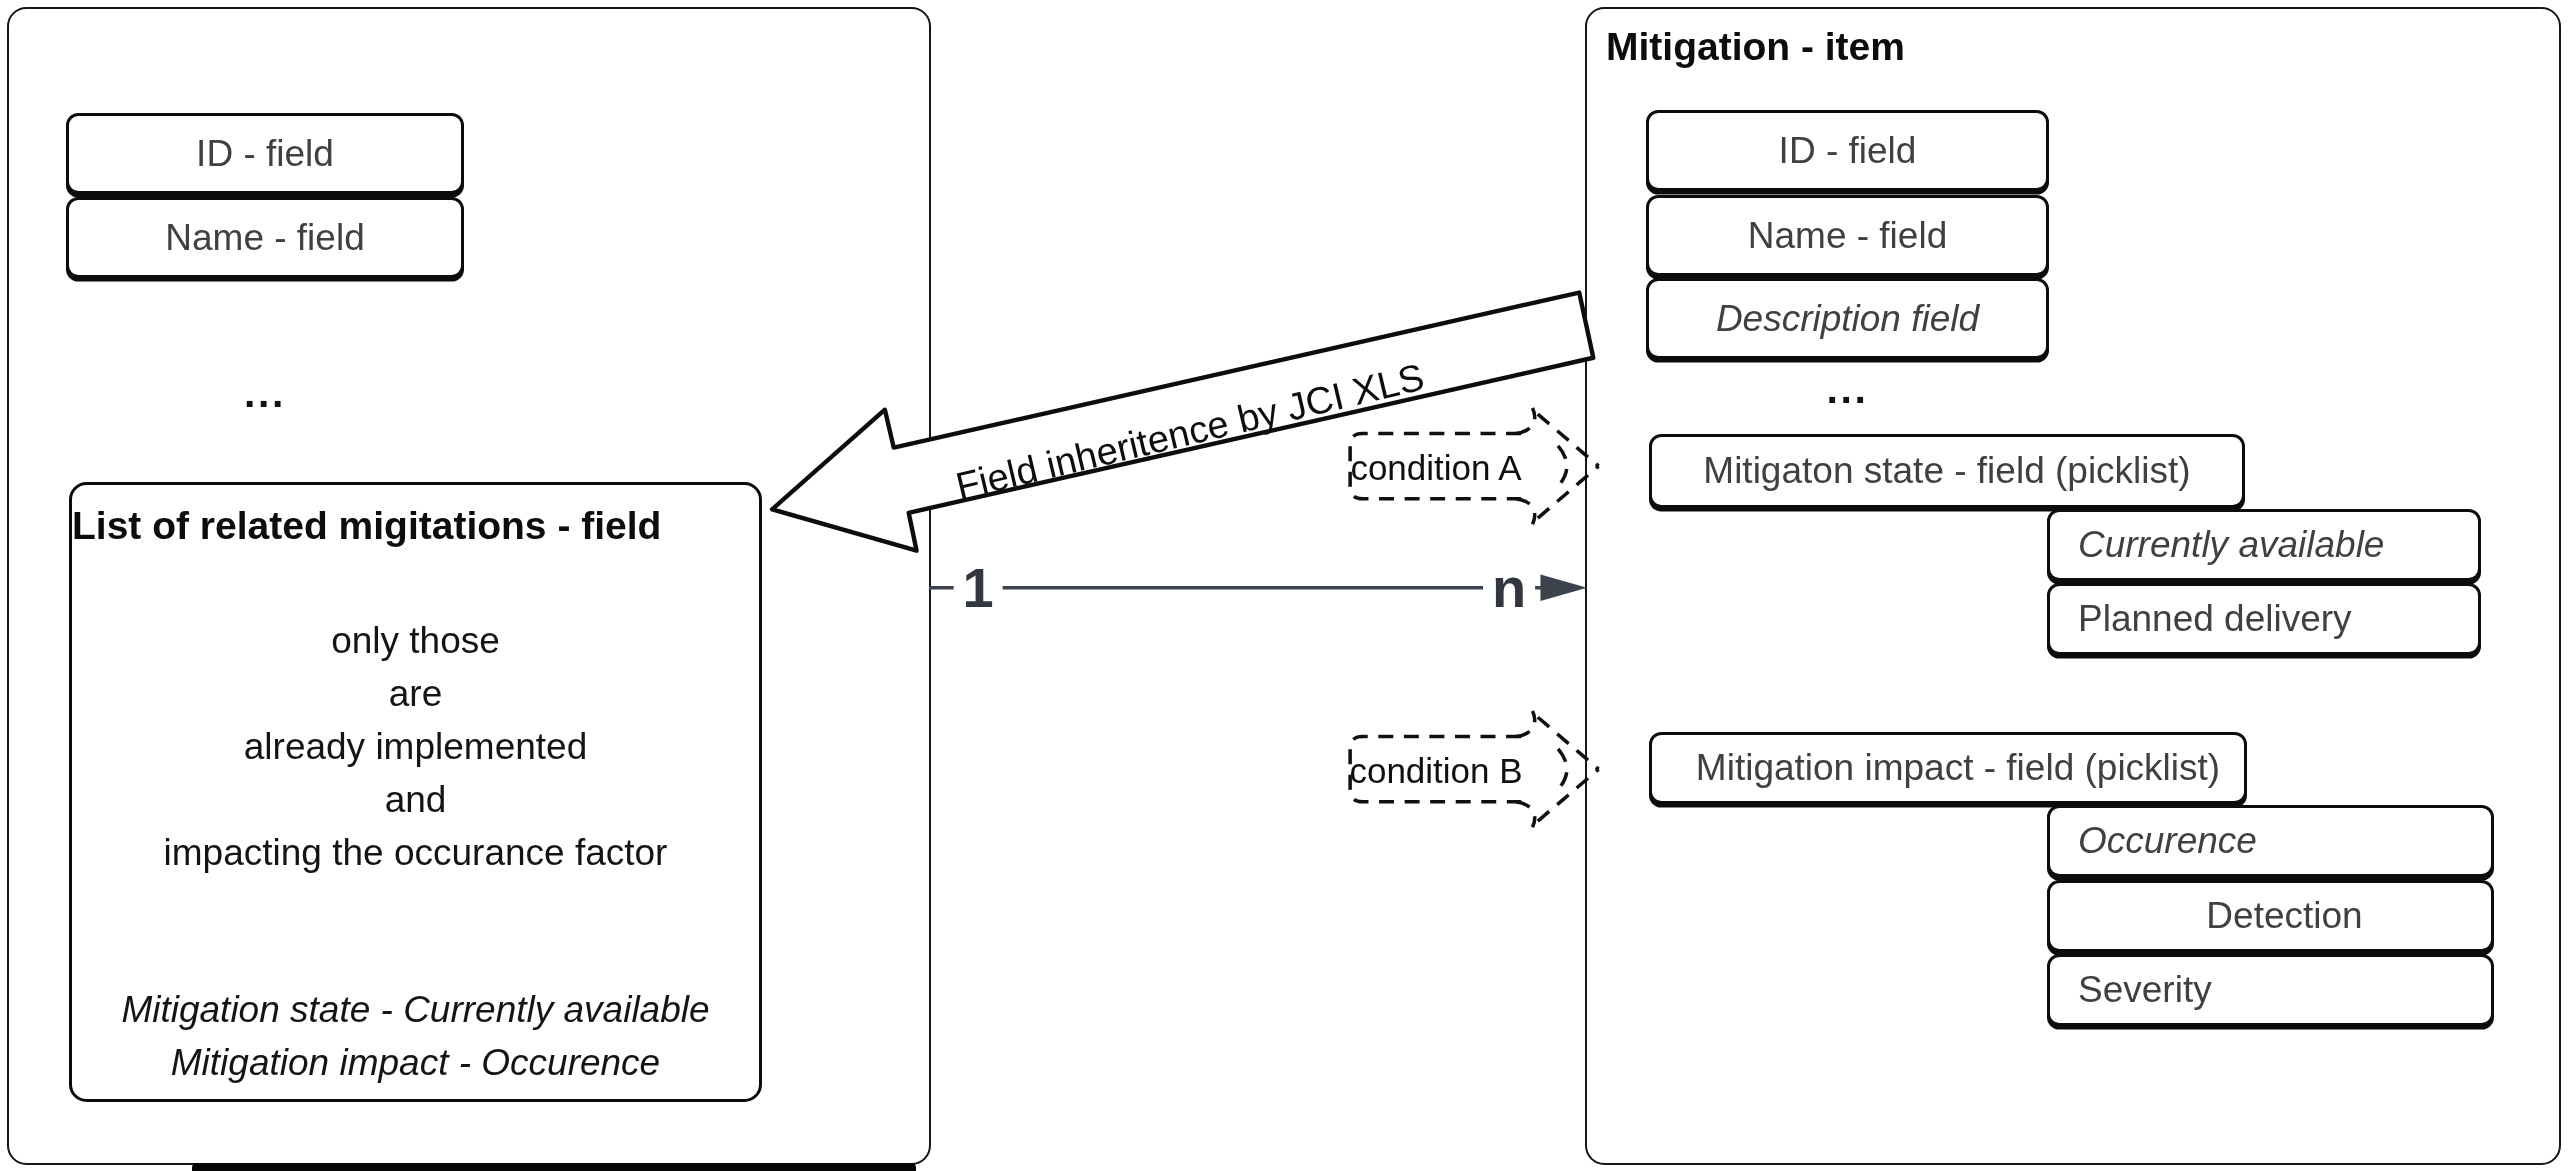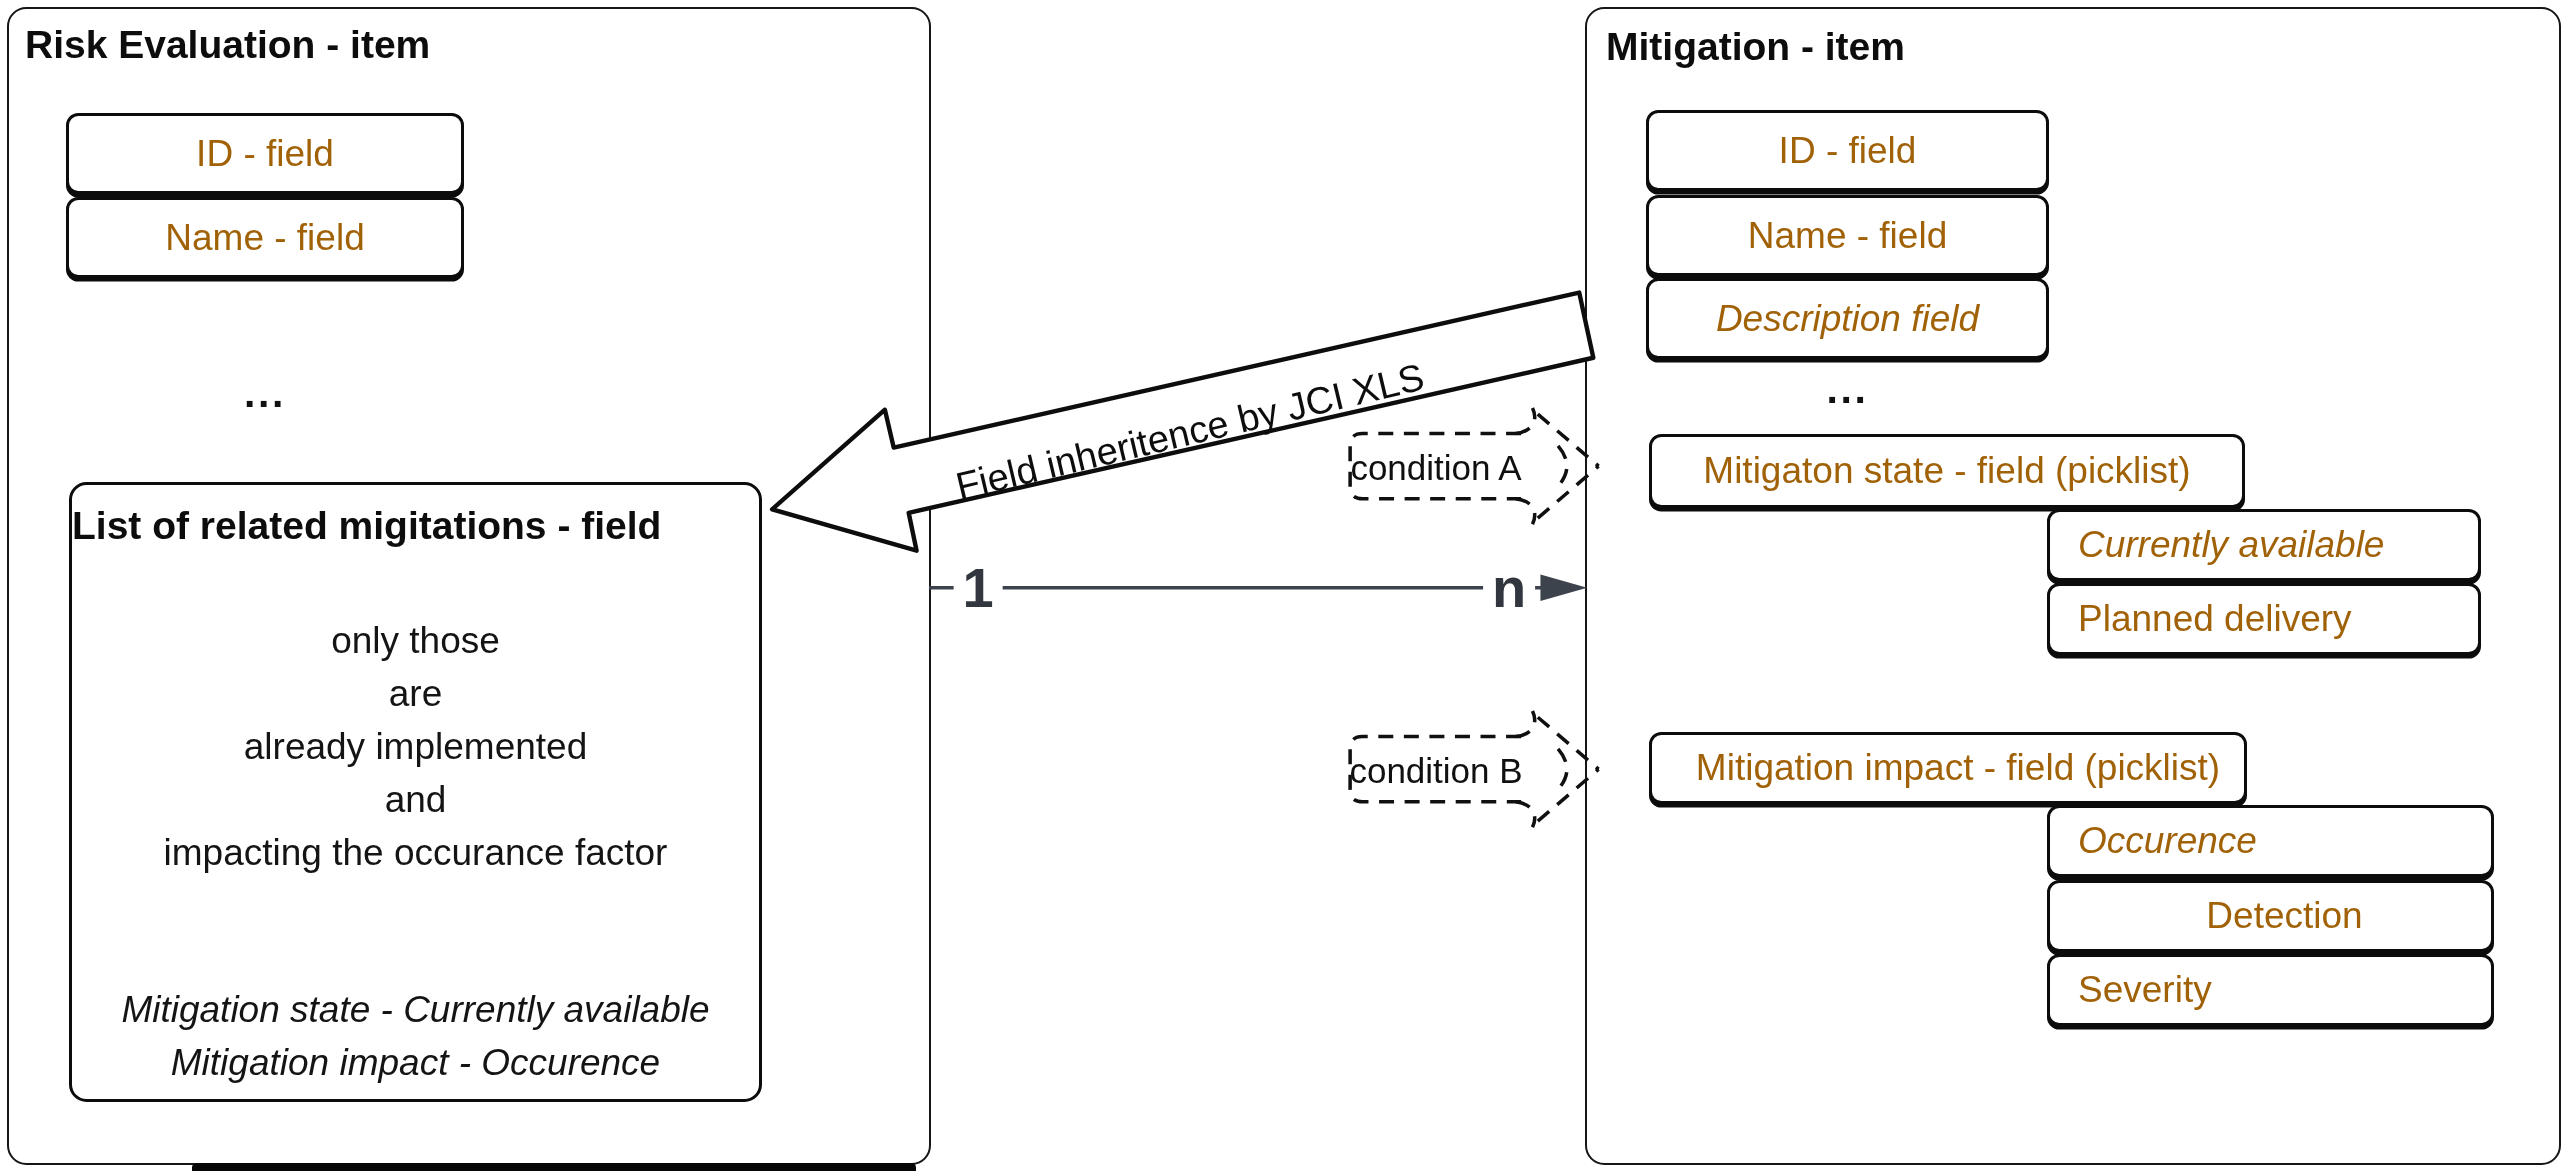--- a/index.html
+++ b/index.html
@@ -11,21 +11,21 @@
     position:absolute;background:#ffffff;border:2.6px solid #161616;border-radius:19.4px;
     box-sizing:border-box;
   }
   .entity-title{
     position:absolute;font-size:39px;font-weight:700;white-space:nowrap;color:#0d0d0d;
   }
   .fieldbox{
     position:absolute;background:#ffffff;border:3.5px solid #0c0c0c;border-radius:12.3px;
     box-sizing:border-box;box-shadow:0 3.5px 0 #0c0c0c;
     display:flex;align-items:center;justify-content:center;
-    font-size:37px;white-space:nowrap;color:#a16207;
+    font-size:37px;white-space:nowrap;color:#404040;
   }
   .fieldbox.left-align{justify-content:flex-start;padding-left:28px;}
   .italic{font-style:italic;}
   .ellipsis{
     position:absolute;font-size:41px;font-weight:700;letter-spacing:2.6px;text-align:center;color:#111;
   }
   .listbox{
     position:absolute;left:69px;top:482px;width:693px;height:620px;background:#fff;
     border:3.5px solid #0c0c0c;border-radius:17.6px;box-sizing:border-box;
   }
@@ -57,21 +57,20 @@
     position:absolute;left:192px;top:1163px;width:724px;height:8px;background:#060606;
     border-radius:4.4px 4.4px 0 0;
   }
 </style>
 </head>
 <body>
 
 <div class="canvas">
 
   <div class="entity" style="left:7px;top:7px;width:924px;height:1158px;"></div>
-  <div class="entity-title" style="left:25px;top:23px;">Risk Evaluation - item</div>
 
   <div class="fieldbox" style="left:66px;top:113px;width:398px;height:81px;">
     <span>ID - field</span>
   </div>
   <div class="fieldbox" style="left:66px;top:197px;width:398px;height:81px;">
     <span>Name - field</span>
   </div>
   <div class="ellipsis" style="left:66px;top:370px;width:398px;">...</div>
 
   <div class="listbox">

